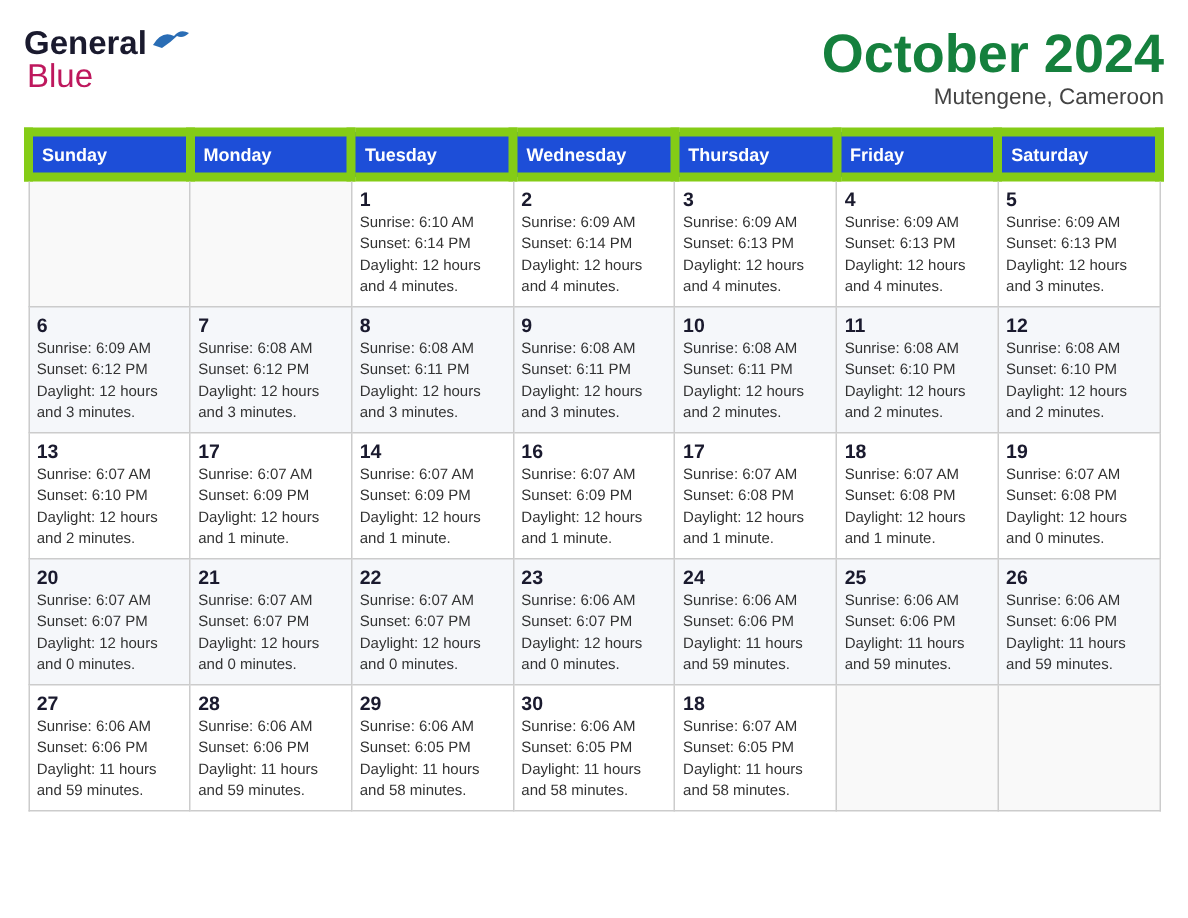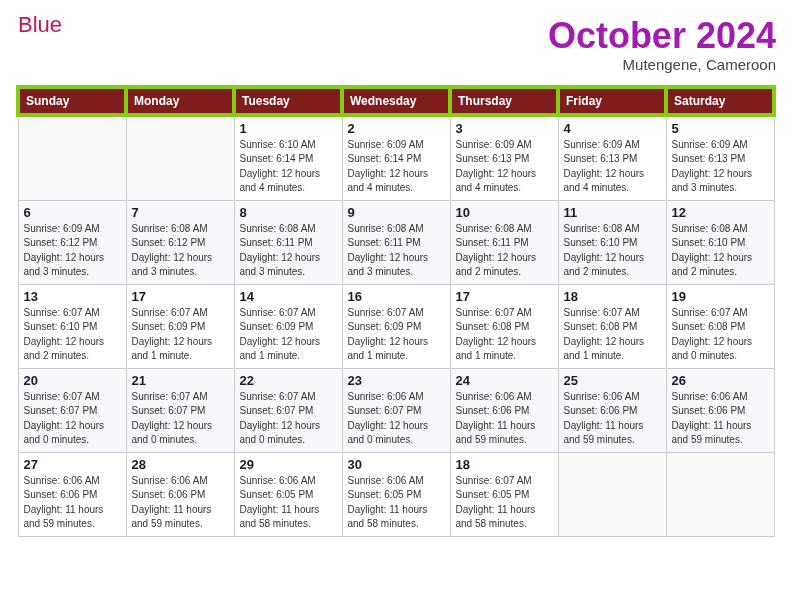--- a/index.html
+++ b/index.html
@@ -18,40 +18,40 @@
     }
     .logo {
       display: flex;
       flex-direction: column;
       align-items: flex-start;
     }
     .title-block { text-align: right; }
     .month-title {
       font-size: 36px;
       font-weight: bold;
-      color: #a21caf;
+      color: #15803d;
       line-height: 1.1;
     }
     .location {
       font-size: 15px;
       color: #444;
     }
     .calendar {
       width: 100%;
       border-collapse: collapse;
       font-size: 10.5px;
     }
     .calendar th {
-      background: #7f1d1d;
+      background: #1d4ed8;
       color: #fff;
       text-align: left;
       padding: 5px 6px;
       font-size: 12px;
       font-weight: bold;
-      border: 4px solid #84cc16;
+      border: 6px solid #84cc16;
     }
     .calendar td {
       vertical-align: top;
       border: 1px solid #ccc;
       padding: 4px 5px;
       width: 108px;
       min-height: 80px;
       background: #fff;
     }
     .calendar tr:nth-child(even) td {
@@ -69,20 +69,26 @@
       line-height: 1.45;
       font-size: 10px;
     }
     .empty { background: #f9f9f9 !important; }
   </style>
 </head>
 <body>
 
 <div class="header">
   <div class="logo">
+    <div style="display:flex;align-items:center;">
+      <span style="font-size:22px;font-weight:bold;color:#1a1a2e;">General</span>
+      <svg width="28" height="20" viewBox="0 0 28 20" style="margin-left:2px;margin-top:-6px;">
+        <path d="M2,14 Q8,4 16,8 Q20,3 26,6 Q22,10 18,8 Q14,12 8,16 Z" fill="#2a6db5"></path>
+      </svg>
+    </div>
     <div style="display:flex;align-items:baseline;margin-top:-4px;">
       <span style="font-size:22px;font-weight:normal;color:#be185d;margin-left:2px;">Blue</span>
     </div>
   </div>
   <div class="title-block">
     <div class="month-title">October 2024</div>
     <div class="location">Mutengene, Cameroon</div>
   </div>
 </div>
 

